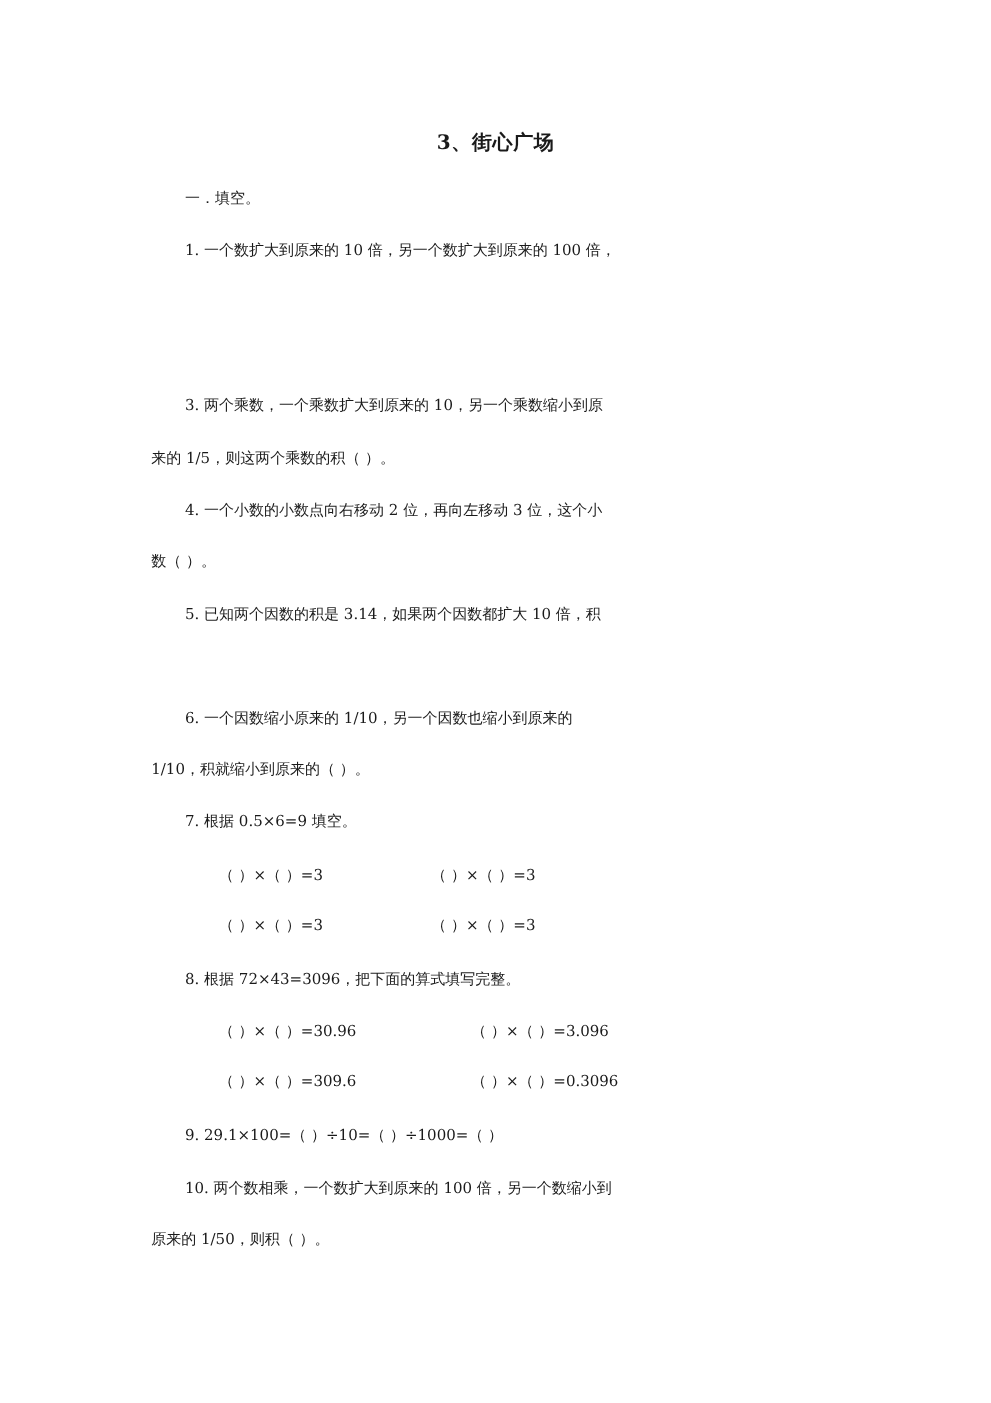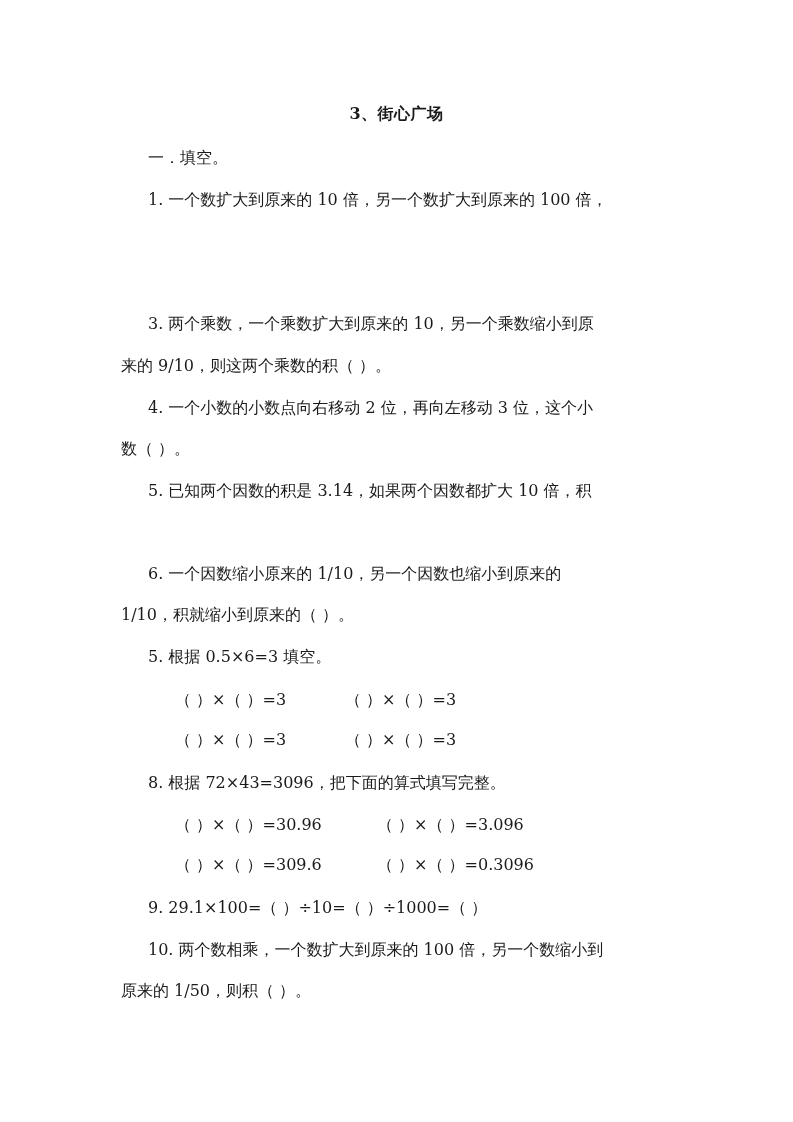--- a/index.html
+++ b/index.html
@@ -1,49 +1,49 @@
 <!DOCTYPE html>
 <html><head>
   <meta charset="utf-8">
   <style>
     html, body { margin: 0; padding: 0; background: #ffffff; }
     body { width: 793px; height: 1122px; position: relative; overflow: hidden;
            font-family: "DejaVu Serif", "Liberation Serif", serif; color: #1a1a1a; }
     .page { position: absolute; left: 0; top: 0; width: 793px; height: 802px; }
     .title { position: absolute; top: 104px; left: 0; width: 793px; text-align: center;
              font-size: 16px; font-weight: bold; letter-spacing: 0.5px; }
-    .line { position: absolute; font-size: 16px; white-space: nowrap; line-height: 20px; }
+    .line { position: absolute; font-size: 12px; white-space: nowrap; line-height: 20px; }
     .ind { left: 148px; }
     .cont { left: 121px; }
     .eq { left: 175px; }
     .eq2 { left: 345px; }
     .eq3 { left: 377px; }
   </style>
 </head>
 <body>
 
 <div class="page">
   <div class="title">3、街心广场</div>
   <div class="line ind" style="top:148px">一．填空。</div>
 
   <div class="line ind" style="top:190px">1.  一个数扩大到原来的 10 倍，另一个数扩大到原来的 100 倍，</div>
 
 
   <div class="line ind" style="top:314px">3.  两个乘数，一个乘数扩大到原来的 10，另一个乘数缩小到原</div>
-  <div class="line cont" style="top:356px">来的 9/10，则这两个乘数的积（  ）。</div>
+  <div class="line cont" style="top:356px">来的 1/5，则这两个乘数的积（  ）。</div>
 
   <div class="line ind" style="top:398px">4.  一个小数的小数点向右移动 2 位，再向左移动 3 位，这个小</div>
   <div class="line cont" style="top:439px">数（  ）。</div>
 
   <div class="line ind" style="top:481px">5.  已知两个因数的积是 3.14，如果两个因数都扩大 10 倍，积</div>
 
   <div class="line ind" style="top:564px">6.  一个因数缩小原来的 1/10，另一个因数也缩小到原来的</div>
   <div class="line cont" style="top:605px">1/10，积就缩小到原来的（    ）。</div>
 
-  <div class="line ind" style="top:647px">5.  根据 0.5×6=3 填空。</div>
+  <div class="line ind" style="top:647px">7.  根据 0.5×6=9 填空。</div>
   <div class="line eq" style="top:690px">（    ）×（    ）=3</div>
   <div class="line eq2" style="top:690px">（    ）×（    ）=3</div>
   <div class="line eq" style="top:730px">（    ）×（    ）=3</div>
   <div class="line eq2" style="top:730px">（    ）×（    ）=3</div>
 
   <div class="line ind" style="top:773px">8.  根据 72×43=3096，把下面的算式填写完整。</div>
   <div class="line eq" style="top:815px">（    ）×（    ）=30.96</div>
   <div class="line eq3" style="top:815px">（    ）×（    ）=3.096</div>
   <div class="line eq" style="top:855px">（    ）×（    ）=309.6</div>
   <div class="line eq3" style="top:855px">（    ）×（    ）=0.3096</div>

